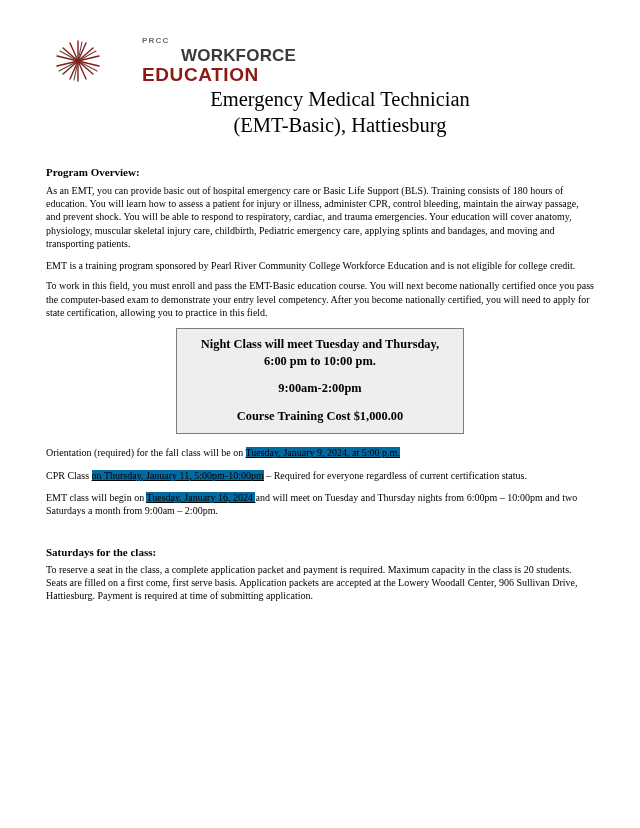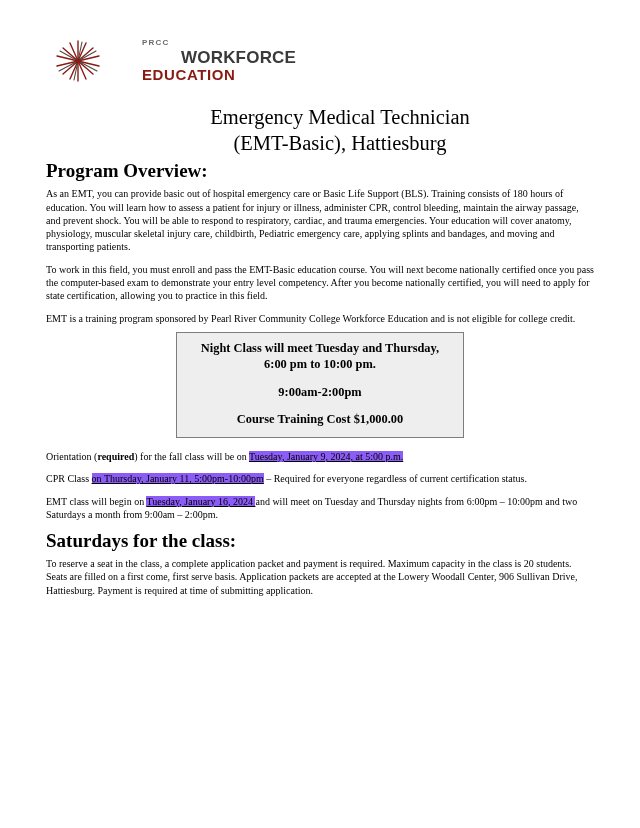--- a/index.html
+++ b/index.html
@@ -52,43 +52,43 @@
   }
   .logo-workforce {
     font-size: 17px;
     font-weight: bold;
     color: #3a3a3a;
     letter-spacing: 0.2px;
     line-height: 1.05;
     margin-left: 39px;
   }
   .logo-education {
-    font-size: 15px;
+    font-size: 19px;
     font-weight: bold;
     color: #8a1a12;
     letter-spacing: 0.6px;
     line-height: 1.05;
   }
 
   
   .doc-title {
     text-align: center;
     font-size: 20.5px;
     line-height: 1.28;
-    margin-top: 20px;
+    margin-top: 2px;
     margin-bottom: 2px;
     padding-left: 40px;
   }
   .doc-title div { white-space: nowrap; }
 
   
   h2.section {
-    font-size: 19px;
+    font-size: 11px;
     font-weight: bold;
-    margin: 4px 0 4px 0;
+    margin: 28px 0 4px 0;
     line-height: 1.2;
   }
   p.body {
     font-size: 10px;
     line-height: 1.33;
     margin: 0 0 9px 0;
     text-align: left;
   }
   p.tight { margin-bottom: 7px; }
 
@@ -102,28 +102,28 @@
     text-align: center;
     font-size: 12.4px;
     font-weight: bold;
     line-height: 1.33;
     box-sizing: border-box;
   }
   .callout .gap { height: 11px; }
 
   
   .hl-yellow {
-    background: #8b5cf6;
+    background: #0369a1;
   }
   .ul-plain {
     text-decoration: underline;
   }
 
   .spaced { margin-bottom: 10px; }
-  .bold { font-weight: bold; }
+  .bold { font-weight: normal; }
 </style>
 </head>
 <body>
 
 <div class="page">
 
   <div class="logo-block">
     <div class="logo-mark">
       <svg width="48" height="46" viewBox="0 0 48 46" aria-hidden="true">
         <g stroke="#8a1a12" stroke-width="1.4" stroke-linecap="round">
@@ -160,22 +160,22 @@
     </div>
   </div>
 
   <div class="doc-title">
     <div>Emergency Medical Technician</div>
     <div>(EMT-Basic), Hattiesburg</div>
   </div>
 
   <h2 class="section">Program Overview:</h2>
   <p class="body">As an EMT, you can provide basic out of hospital emergency care or Basic Life Support (BLS). Training consists of 180 hours of education. You will learn how to assess a patient for injury or illness, administer CPR, control bleeding, maintain the airway passage, and prevent shock. You will be able to respond to respiratory, cardiac, and trauma emergencies. Your education will cover anatomy, physiology, muscular skeletal injury care, childbirth, Pediatric emergency care, applying splints and bandages, and moving and transporting patients.</p>
+  <p class="body tight">EMT is a training program sponsored by Pearl River Community College Workforce Education and is not eligible for college credit.</p>
   <p class="body">To work in this field, you must enroll and pass the EMT-Basic education course. You will next become nationally certified once you pass the computer-based exam to demonstrate your entry level competency. After you become nationally certified, you will need to apply for state certification, allowing you to practice in this field.</p>
-  <p class="body tight">EMT is a training program sponsored by Pearl River Community College Workforce Education and is not eligible for college credit.</p>
 
   <div class="callout">
     <div>Night Class will meet Tuesday and Thursday,</div>
     <div>6:00 pm to 10:00 pm.</div>
     <div class="gap"></div>
     <div>9:00am-2:00pm</div>
     <div class="gap"></div>
     <div>Course Training Cost $1,000.00</div>
   </div>
 

